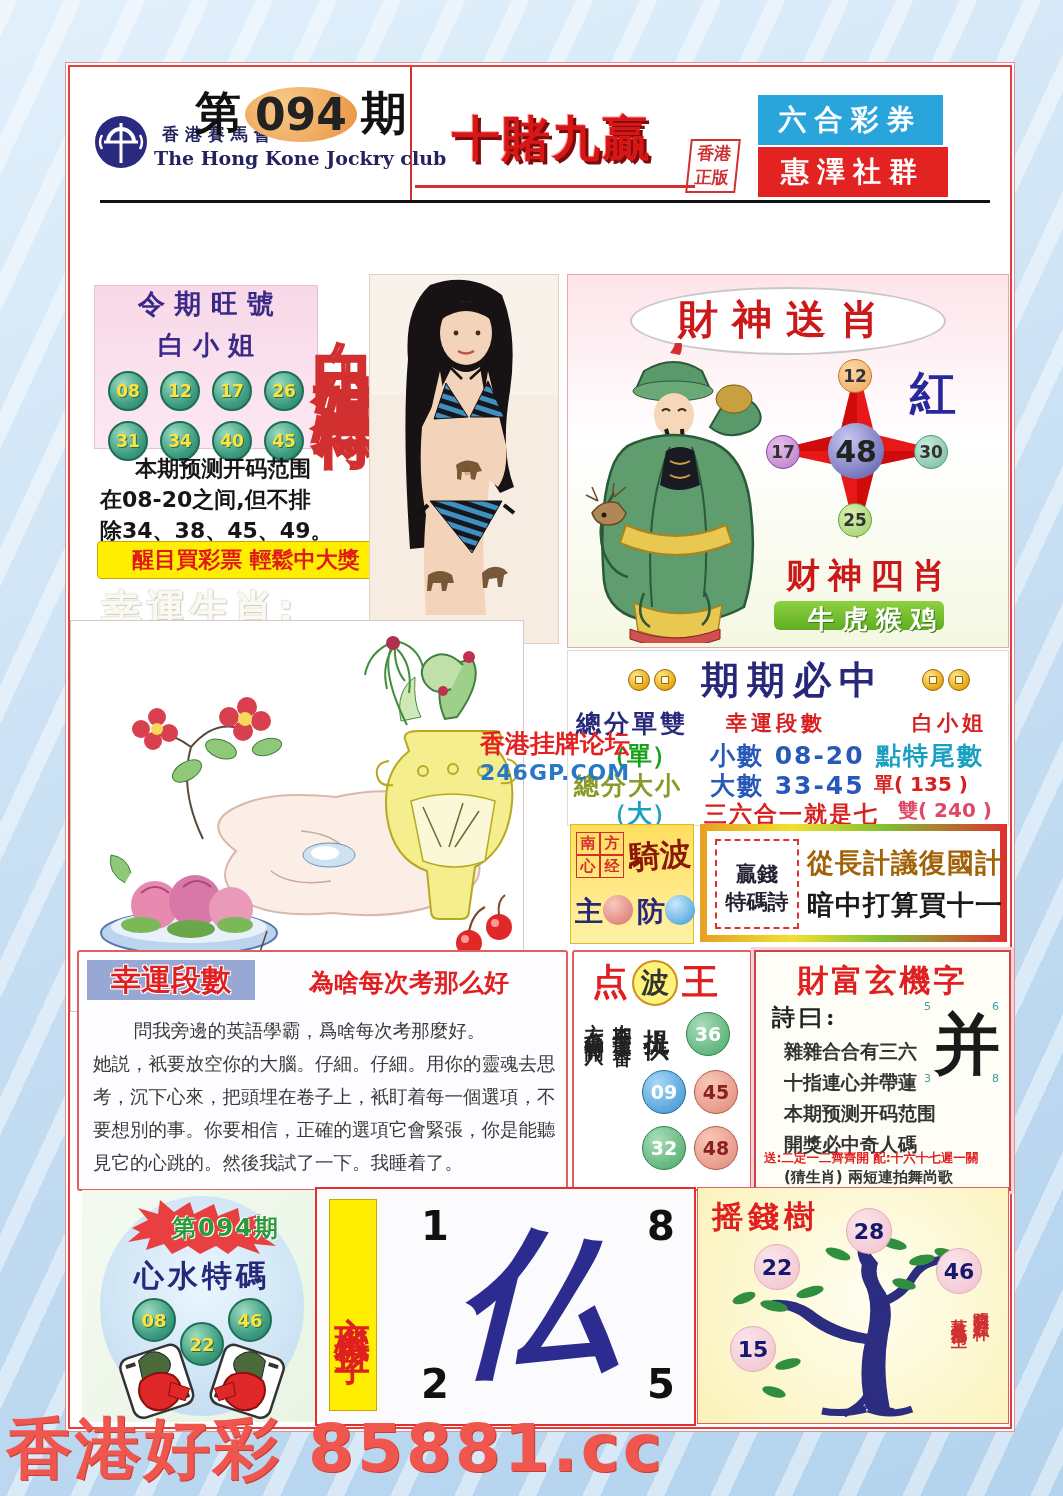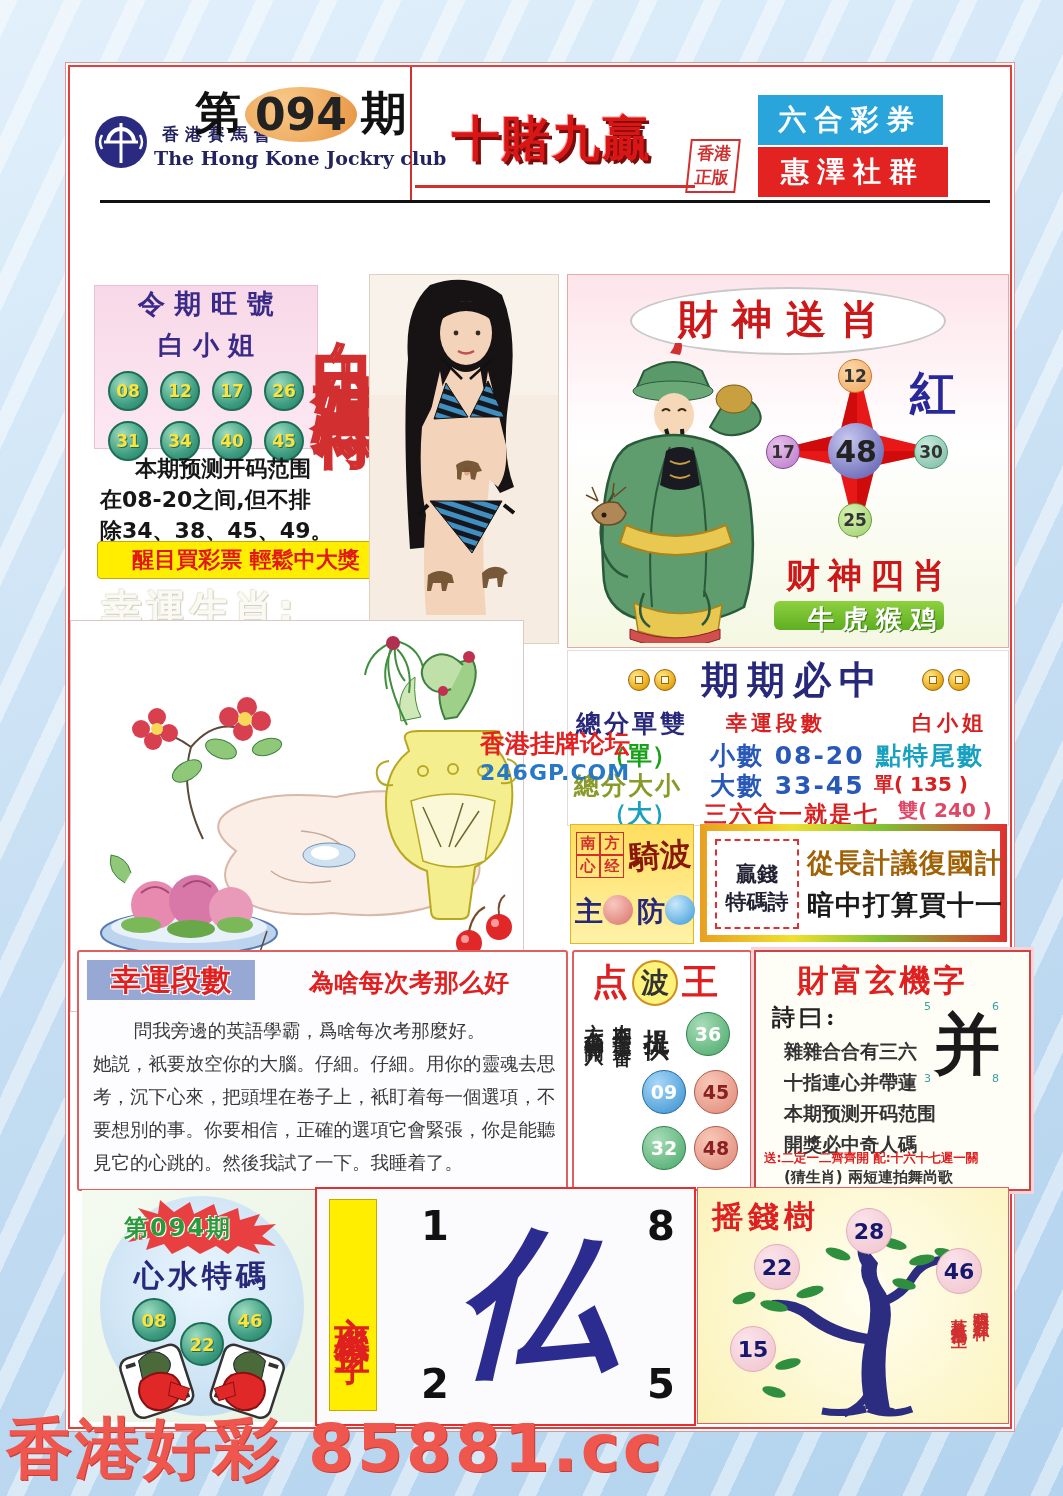--- a/index.html
+++ b/index.html
@@ -338,21 +338,21 @@
       <div class="abs v serif nowrap" style="left:8px;top:56px;height:172px;font-size:19px;font-weight:bold;color:#222;letter-spacing:4px;">六七合碼特開八</div>
       <div class="abs v serif nowrap" style="left:36px;top:56px;height:172px;font-size:19px;font-weight:bold;color:#222;letter-spacing:4px;">本期二尾博一番</div>
       <div class="abs v nowrap serif" style="left:66px;top:56px;height:120px;font-size:26px;font-weight:bold;color:#222;letter-spacing:6px;">提供:</div>
       <div class="ball abs" style="left:112px;top:60px;width:42px;height:42px;background:radial-gradient(circle at 35% 30%,#a8dcb8,#48a868);border:1px solid #2a8048;color:#fff;font-size:19px;">36</div>
       <div class="ball abs" style="left:68px;top:118px;width:42px;height:42px;background:radial-gradient(circle at 35% 30%,#a8d8f8,#3890d0);border:1px solid #2068a0;color:#fff;font-size:19px;">09</div>
       <div class="ball abs" style="left:120px;top:118px;width:42px;height:42px;background:radial-gradient(circle at 35% 30%,#f8c8b8,#e08878);border:1px solid #b05848;color:#8a2020;font-size:19px;">45</div>
       <div class="ball abs" style="left:68px;top:174px;width:42px;height:42px;background:radial-gradient(circle at 35% 30%,#a8dcb8,#48a868);border:1px solid #2a8048;color:#fff;font-size:19px;">32</div>
       <div class="ball abs" style="left:120px;top:174px;width:42px;height:42px;background:radial-gradient(circle at 35% 30%,#f8c8b8,#e08878);border:1px solid #b05848;color:#8a2020;font-size:19px;">48</div>
     </div>
 
-    <div class="abs" style="left:684px;top:883px;width:253px;height:237px;background:#fffef6;border:2px solid #cc4444;box-shadow:0 0 0 3px #f6d4da;padding-left:20px;">
+    <div class="abs" style="left:684px;top:883px;width:253px;height:237px;background:#fffef6;border:2px solid #cc4444;box-shadow:0 0 0 3px #f6d4da;">
       <div class="abs nowrap serif" style="left:0;top:8px;width:253px;text-align:center;font-size:31px;font-weight:bold;color:#e02020;letter-spacing:3px;">財富玄機字</div>
       <div class="abs nowrap serif" style="left:16px;top:50px;font-size:23px;font-weight:bold;color:#222;letter-spacing:4px;">詩曰:</div>
       <div class="abs serif" style="left:28px;top:84px;font-size:19px;font-weight:bold;color:#333;line-height:31px;">
         <div class="nowrap">雜雜合合有三六</div>
         <div class="nowrap">十指連心并帶蓮</div>
         <div class="nowrap">本期预测开码范围</div>
         <div class="nowrap">開獎必中奇人碼</div>
       </div>
       <div class="abs serif" style="left:178px;top:48px;font-size:66px;font-weight:bold;color:#1a1a1a;">并</div>
       <div class="abs" style="left:168px;top:48px;font-size:11px;color:#3aa0a0;">5</div>
@@ -363,21 +363,21 @@
       <div class="abs nowrap" style="left:28px;top:216px;font-size:15px;font-weight:bold;color:#333;">(猜生肖) 兩短連拍舞尚歌</div>
     </div>
 
     <div class="abs" style="left:12px;top:1123px;width:240px;height:232px;background:linear-gradient(135deg,#f4faf0,#e8f4e4);">
       <div class="abs" style="left:18px;top:6px;width:204px;height:220px;border-radius:50%;background:radial-gradient(circle at 50% 40%,#eaf6fe,#bcd8ee);"></div>
       <span class="abs" style="left:42px;top:10px;">
         <svg width="156" height="56" viewBox="0 0 156 56">
           <polygon fill="#e84040" points="8,28 24,20 14,8 34,14 36,0 50,12 66,2 70,14 90,4 94,16 114,8 116,20 136,14 130,26 152,24 138,36 152,46 130,44 136,54 114,46 104,54 92,46 76,54 64,46 48,54 40,44 22,50 26,38 4,42 16,32"></polygon>
         </svg>
       </span>
-      <div class="abs nowrap" style="left:42px;top:22px;width:156px;text-align:left;font-size:24px;font-weight:bold;color:#2a9a3a;text-shadow:1px 1px 0 #fff,-1px -1px 0 #fff;letter-spacing:2px;">第094期</div>
+      <div class="abs nowrap" style="left:42px;top:22px;width:156px;text-align:right;font-size:24px;font-weight:bold;color:#2a9a3a;text-shadow:1px 1px 0 #fff,-1px -1px 0 #fff;letter-spacing:2px;">第094期</div>
       <div class="abs nowrap serif" style="left:40px;top:66px;width:160px;text-align:center;font-size:30px;font-weight:bold;color:#28287a;letter-spacing:4px;">心水特碼</div>
       <div class="ball ball-green abs" style="left:50px;top:108px;width:40px;height:40px;font-size:18px;">08</div>
       <div class="ball ball-green abs" style="left:146px;top:108px;width:40px;height:40px;font-size:18px;">46</div>
       <div class="ball ball-green abs" style="left:98px;top:132px;width:40px;height:40px;font-size:18px;">22</div>
       <span class="abs" style="left:34px;top:152px;">
         <svg width="84" height="80" viewBox="0 0 84 80">
           <g transform="rotate(-18 42 40)">
             <rect x="10" y="8" width="62" height="62" rx="10" fill="#fff" stroke="#333" stroke-width="2.5"></rect>
             <rect x="16" y="14" width="10" height="4" fill="#333"></rect>
               <rect x="58" y="60" width="10" height="4" fill="#333"></rect>

